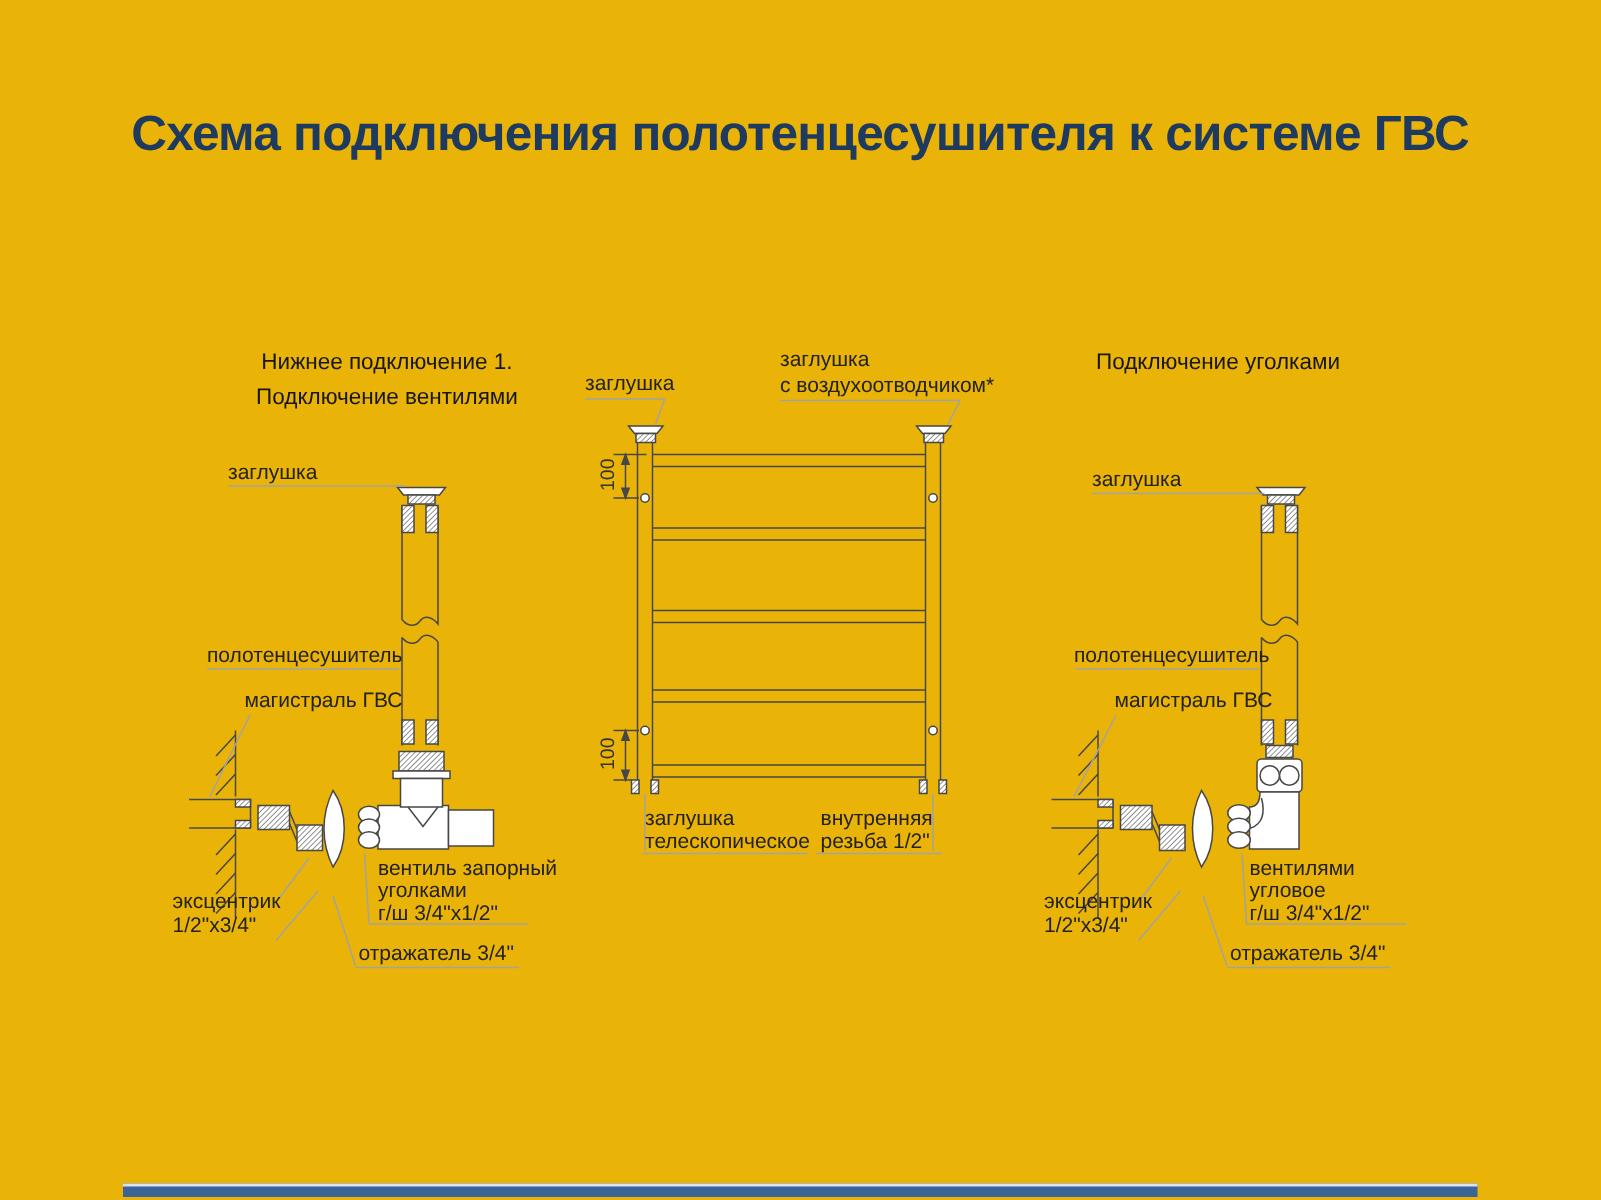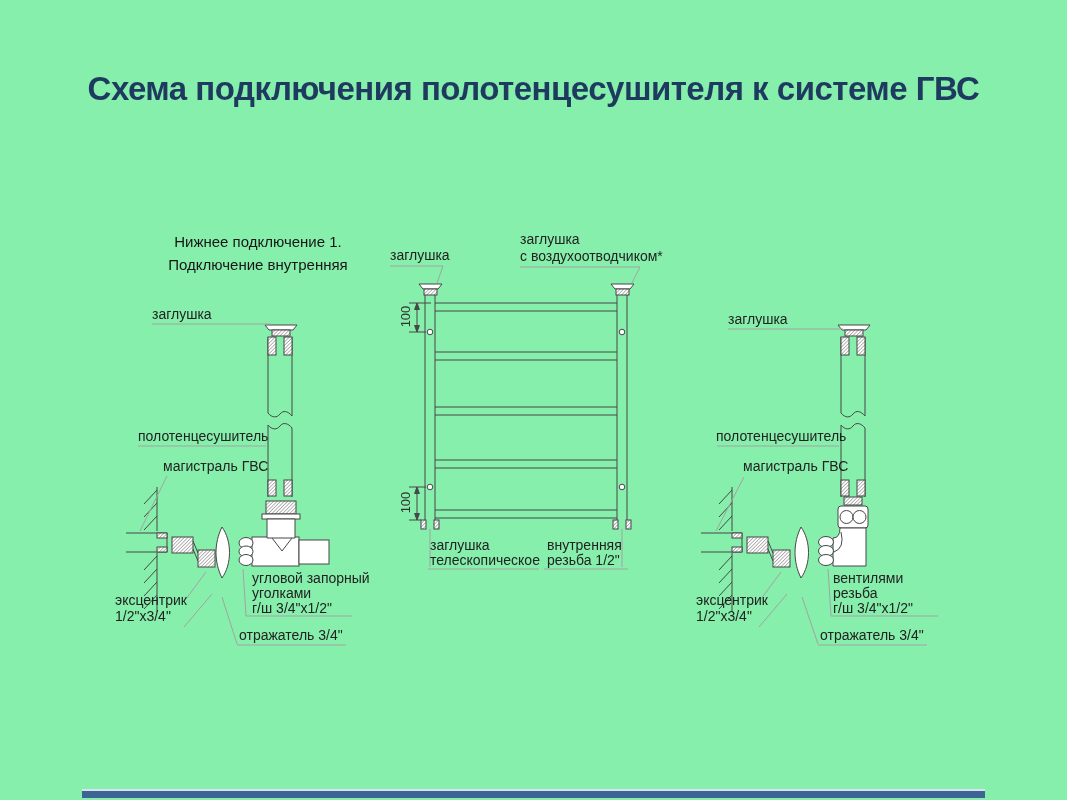--- a/index.html
+++ b/index.html
@@ -1,16 +1,16 @@
 <!DOCTYPE html>
 <html><head>
 <meta charset="utf-8">
 <style>
   html,body{margin:0;padding:0;background:#fff;}
-  .page{position:relative;width:1067px;height:800px;background:#86efac;overflow:hidden;
+  .page{position:relative;width:1067px;height:800px;background:#eab308;overflow:hidden;
         font-family:"Liberation Sans",sans-serif;}
   .art{position:absolute;left:0;top:0;pointer-events:none;}
   .title{position:absolute;left:0;top:70px;width:100%;text-align:center;
          font-size:33px;font-weight:bold;color:#1F3A5F;letter-spacing:-0.5px;}
   .heading{position:absolute;width:240px;text-align:center;font-size:15px;font-weight:normal;
            color:#161616;line-height:23px;}
   .heading span{display:block;}
   .lbl{position:absolute;font-size:14px;line-height:15.5px;color:#222;white-space:nowrap;}
   .lbl span{display:block;}
   .dim{position:absolute;width:34px;text-align:center;font-size:13px;color:#333;
@@ -227,35 +227,36 @@
       <line x1="831" y1="616" x2="938" y2="616"></line>
       <line x1="818" y1="645" x2="927" y2="645"></line>
       <line x1="818" y1="644" x2="802" y2="597"></line>
     </g>
   </svg>
 
   <div class="title">Схема подключения полотенцесушителя к системе ГВС</div>
 
   <div class="heading" style="left:138px;top:230px">
     <span>Нижнее подключение 1.</span>
-    <span>Подключение внутренняя</span>
+    <span>Подключение вентилями</span>
   </div>
 
   <div class="heading" style="left:692px;top:230px">
+    <span>Подключение уголками</span>
   </div>
 
   <div class="lbl" style="left:152px;top:307px">заглушка</div>
   <div class="lbl" style="left:138px;top:429px">полотенцесушитель</div>
   <div class="lbl" style="left:163px;top:459px">магистраль ГВС</div>
   <div class="lbl" style="left:115px;top:593px">
     <span>эксцентрик</span>
     <span>1/2"х3/4"</span>
   </div>
   <div class="lbl" style="left:252px;top:571px;line-height:15px">
-    <span>угловой запорный</span>
+    <span>вентиль запорный</span>
     <span>уголками</span>
     <span>г/ш 3/4"х1/2"</span>
   </div>
   <div class="lbl" style="left:239px;top:628px">отражатель 3/4"</div>
 
   <div class="lbl" style="left:390px;top:248px">заглушка</div>
   <div class="lbl" style="left:520px;top:231px;line-height:17px">
     <span>заглушка</span>
     <span>с воздухоотводчиком*</span>
   </div>
@@ -272,19 +273,19 @@
 
   <div class="lbl" style="left:728px;top:312px">заглушка</div>
   <div class="lbl" style="left:716px;top:429px">полотенцесушитель</div>
   <div class="lbl" style="left:743px;top:459px">магистраль ГВС</div>
   <div class="lbl" style="left:696px;top:593px">
     <span>эксцентрик</span>
     <span>1/2"х3/4"</span>
   </div>
   <div class="lbl" style="left:833px;top:571px;line-height:15px">
     <span>вентилями</span>
-    <span>резьба</span>
+    <span>угловое</span>
     <span>г/ш 3/4"х1/2"</span>
   </div>
   <div class="lbl" style="left:820px;top:628px">отражатель 3/4"</div>
 
   <div class="footer-bar"></div>
 </div>
 
 </body></html>

